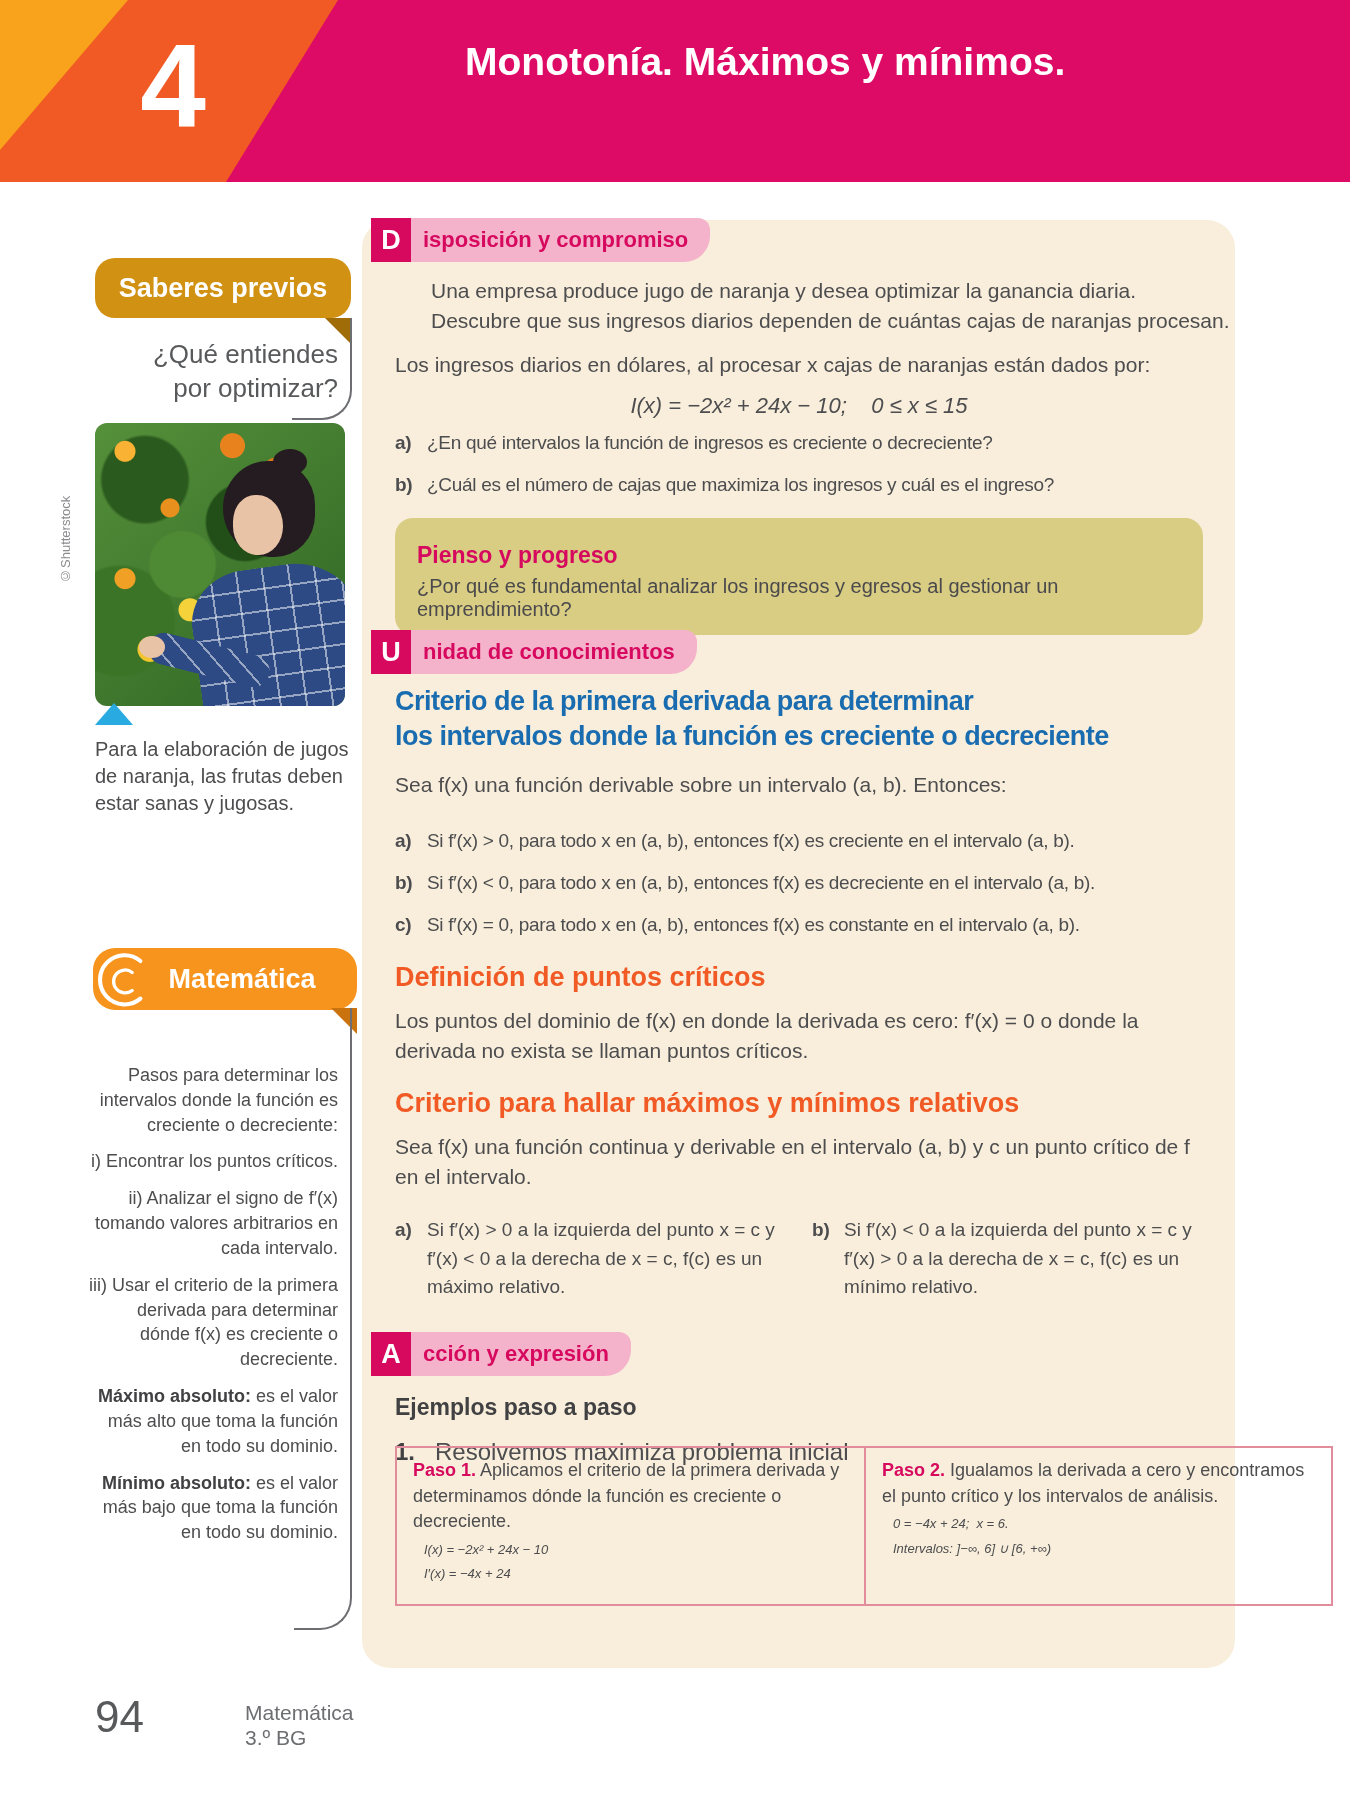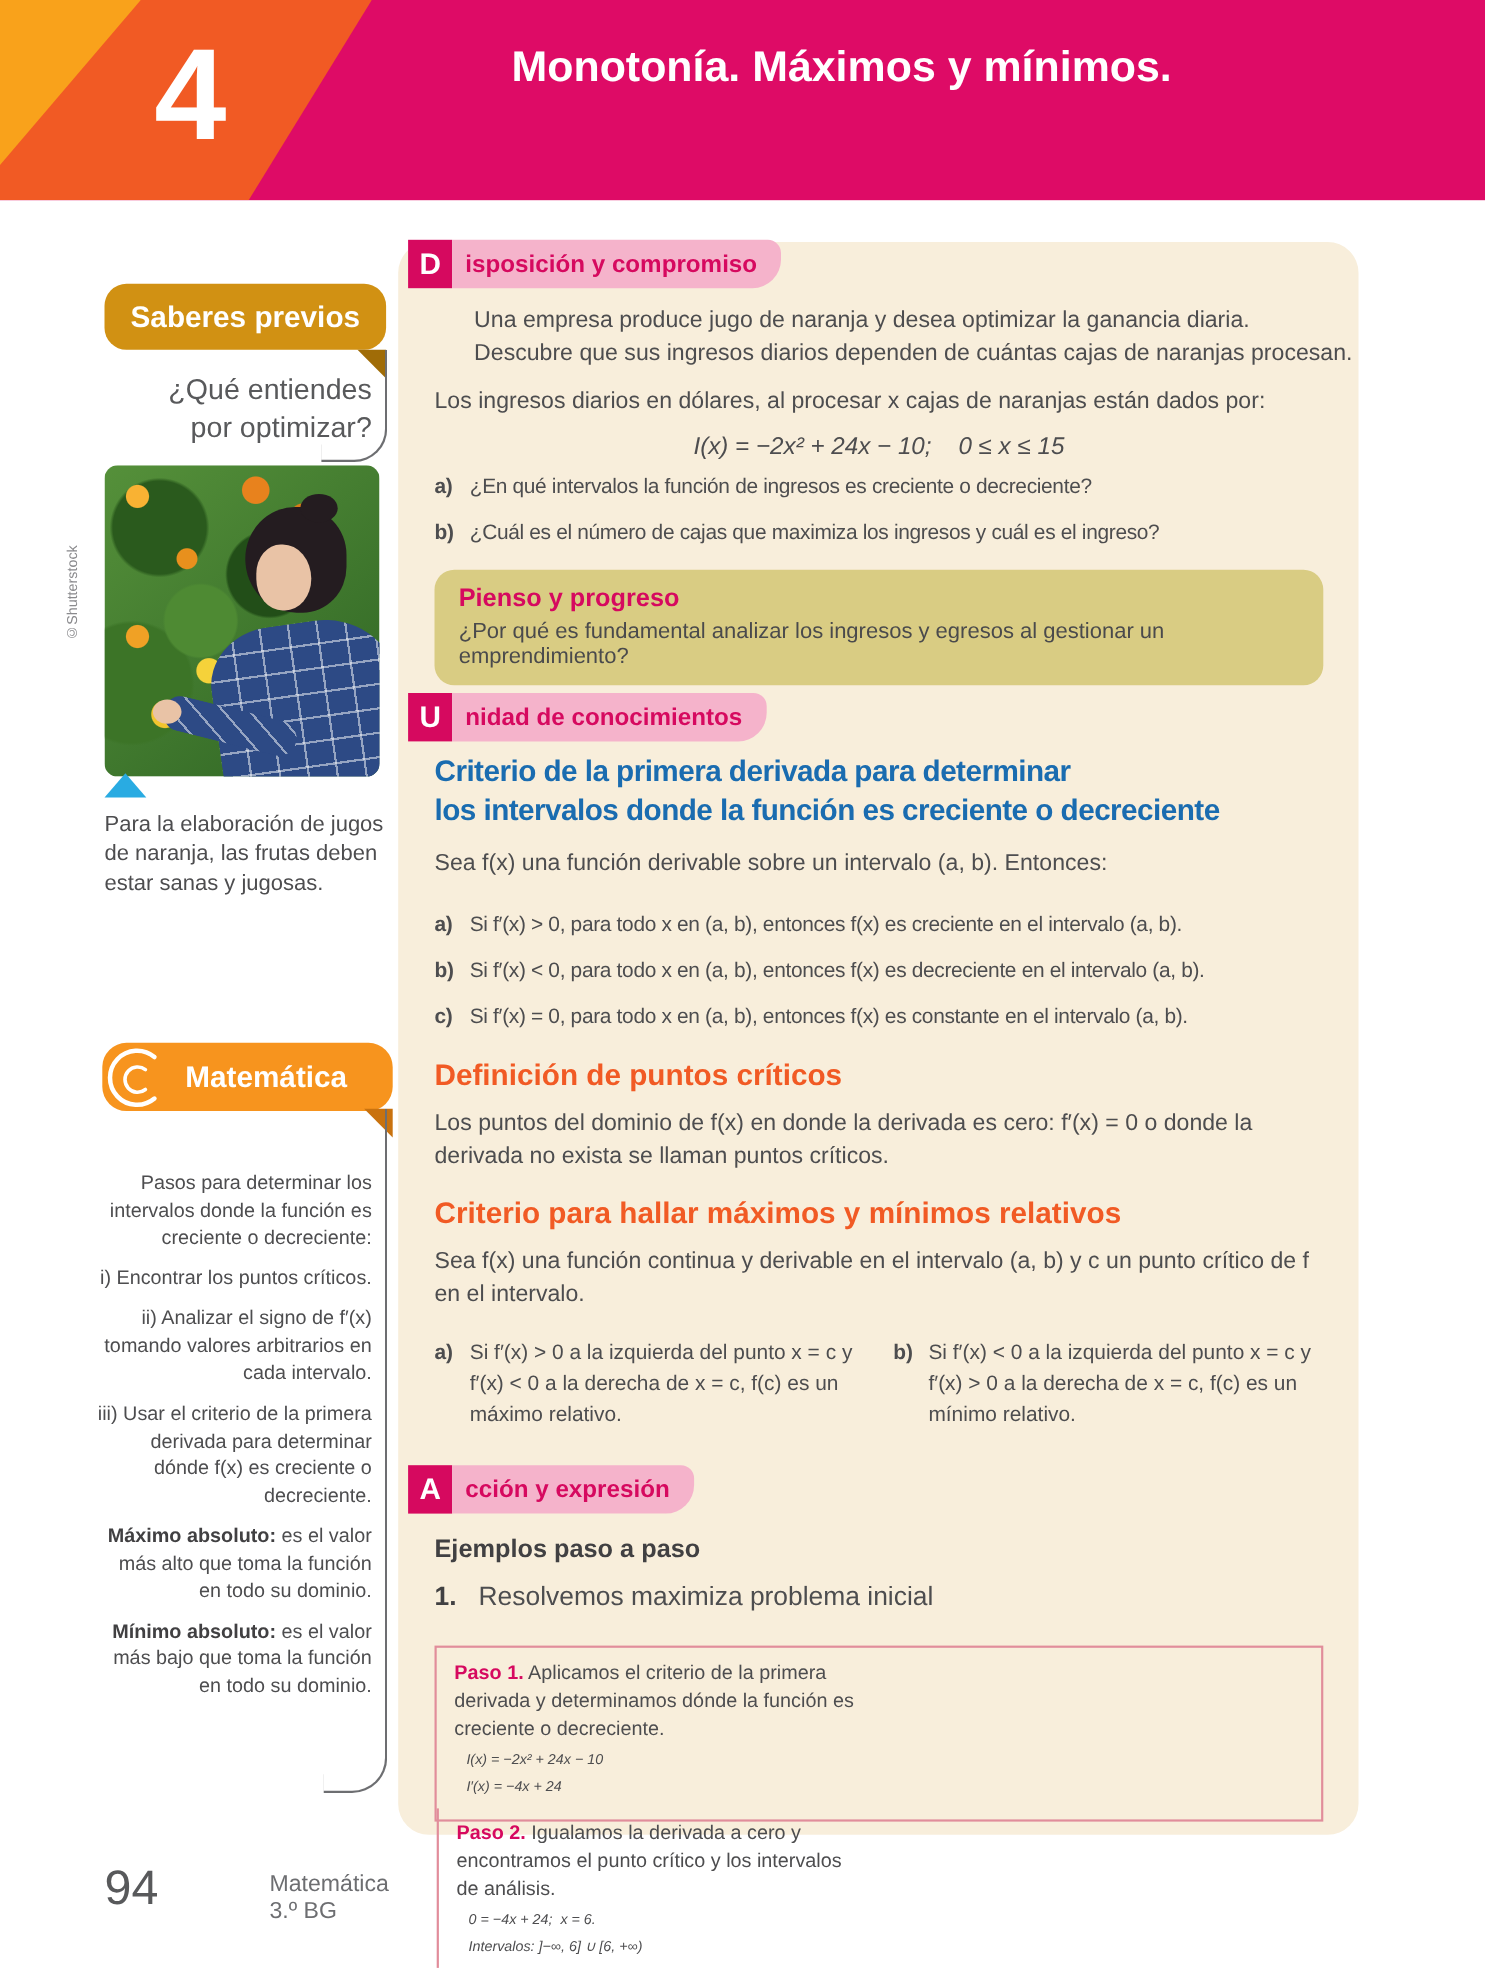--- a/index.html
+++ b/index.html
@@ -25,32 +25,32 @@
   .pill-label { background:#f5b3cb; color:#d6095f; font-size:22px; font-weight:700;
     display:flex; align-items:center; padding:0 22px 0 12px; border-radius:0 12px 26px 0; }
 
   .body-p { position:absolute; font-size:21px; line-height:1.45; color:#4d4d4f; }
   .math-line { white-space:pre-wrap; font-style:italic; }
   .item-row { position:absolute; display:flex; white-space:nowrap; font-size:19px; letter-spacing:-0.3px; }
   .item-marker { font-weight:700; width:32px; flex:0 0 32px; }
   .orange-h { position:absolute; color:#f15a24; font-size:27px; font-weight:700; }
   .blue-h { position:absolute; color:#1a6cb0; font-size:27px; font-weight:700; line-height:1.3; letter-spacing:-0.5px; white-space:nowrap; }
 
-  .pienso { position:absolute; left:395px; top:518px; width:808px; background:#d9cc83; border-radius:18px; padding:12px 22px 14px; }
+  .pienso { position:absolute; left:395px; top:518px; width:808px; background:#d9cc83; border-radius:18px; padding:24px 22px 14px; }
   .pienso-title { color:#d6095f; font-size:23px; font-weight:700; margin-bottom:6px; }
   .pienso-text { font-size:20px; color:#4a4a4c; }
 
   .two-col-item { position:absolute; display:flex; font-size:19px; line-height:1.5; }
 
   .ex-title { position:absolute; font-size:23px; font-weight:700; color:#414042; }
   .ex-line { position:absolute; display:flex; font-size:24px; color:#4d4d4f; }
   .ex-num { font-weight:700; width:40px; color:#414042; }
 
-  .paso-table { position:absolute; left:395px; top:1496px; width:808px; height:160px;
-    border:2px solid #e18d9b; display:flex;flex-direction:column; }
+  .paso-table { position:absolute; left:395px; top:1446px; width:938px; height:160px;
+    border:2px solid #e18d9b; display:flex; }
   .paso-cell { width:50%; padding:10px 16px; font-size:18px; line-height:1.42; }
   .paso-cell + .paso-cell { border-left:2px solid #e18d9b; }
   .paso-lead { color:#d6095f; font-weight:700; }
   .paso-f { font-style:italic; font-size:13px; margin-top:6px; white-space:pre-wrap;margin-left:11px; }
 
   
   .badge { position:absolute; border-radius:20px; color:#fff; font-weight:700; font-size:27px;
     display:flex; align-items:center; justify-content:center; }
   .saberes-badge { left:95px; top:258px; width:256px; height:60px; background:#d19113; }
   .saberes-fold { position:absolute; left:325px; top:318px; width:0; height:0;

